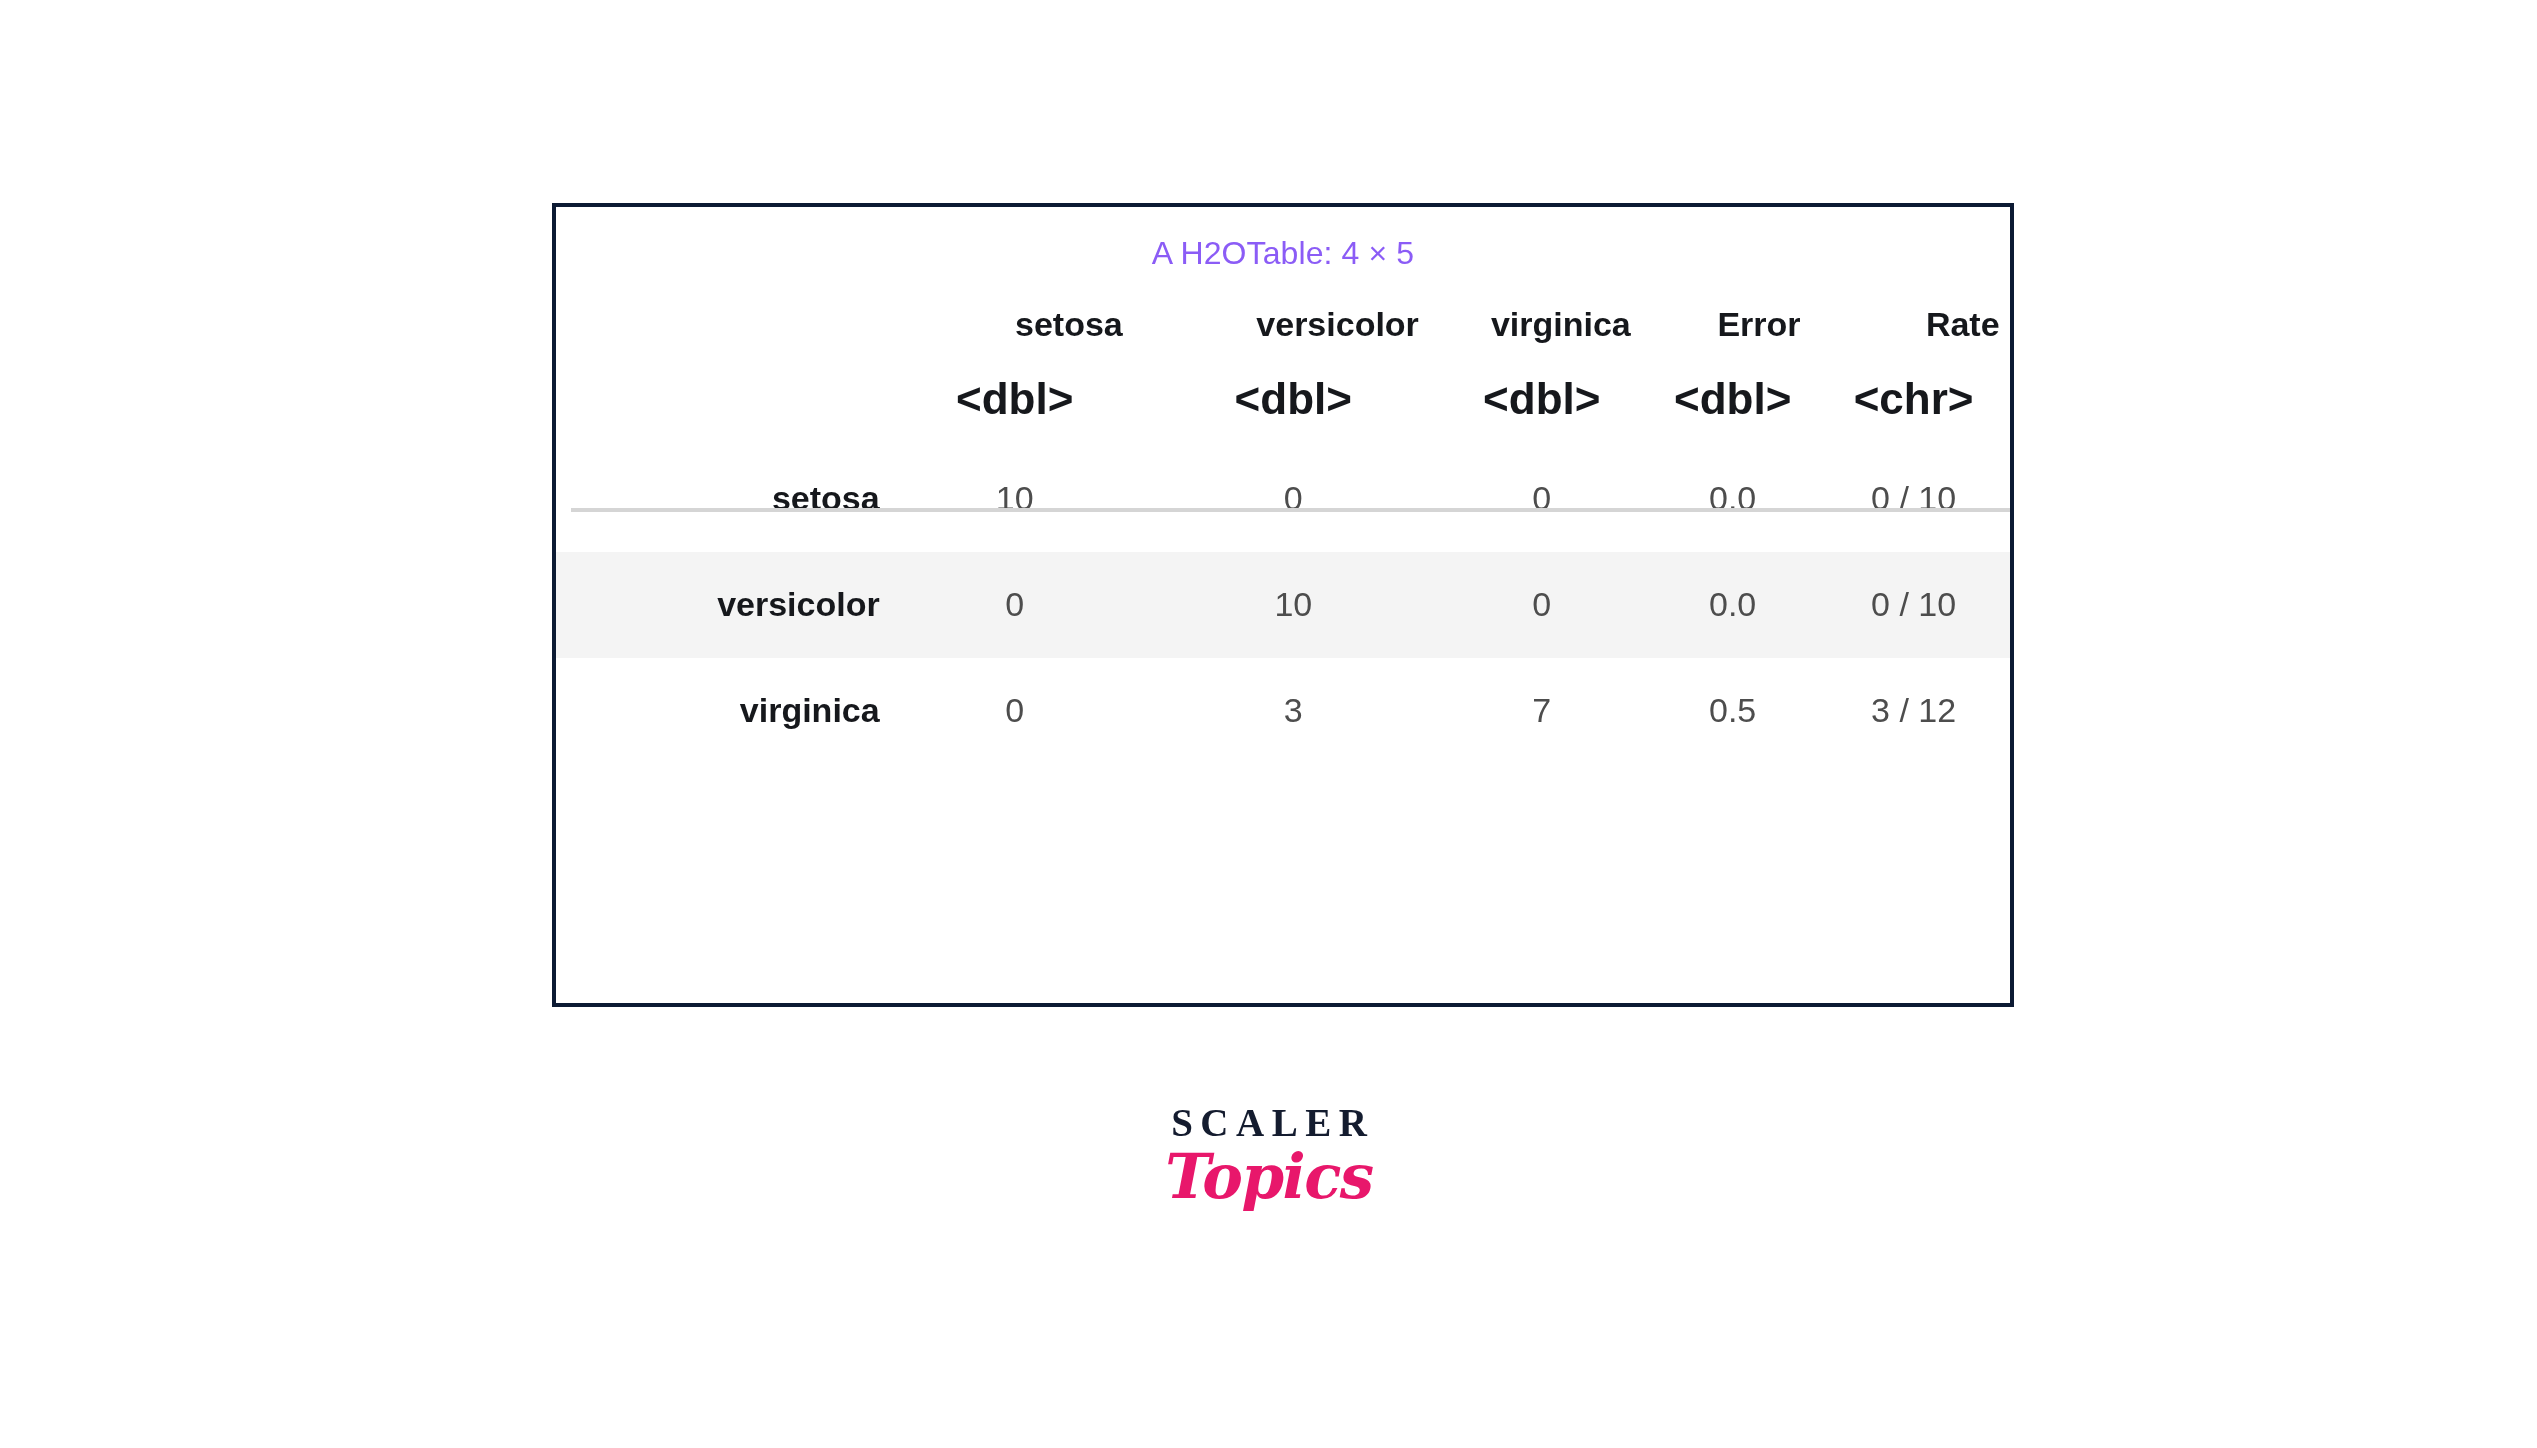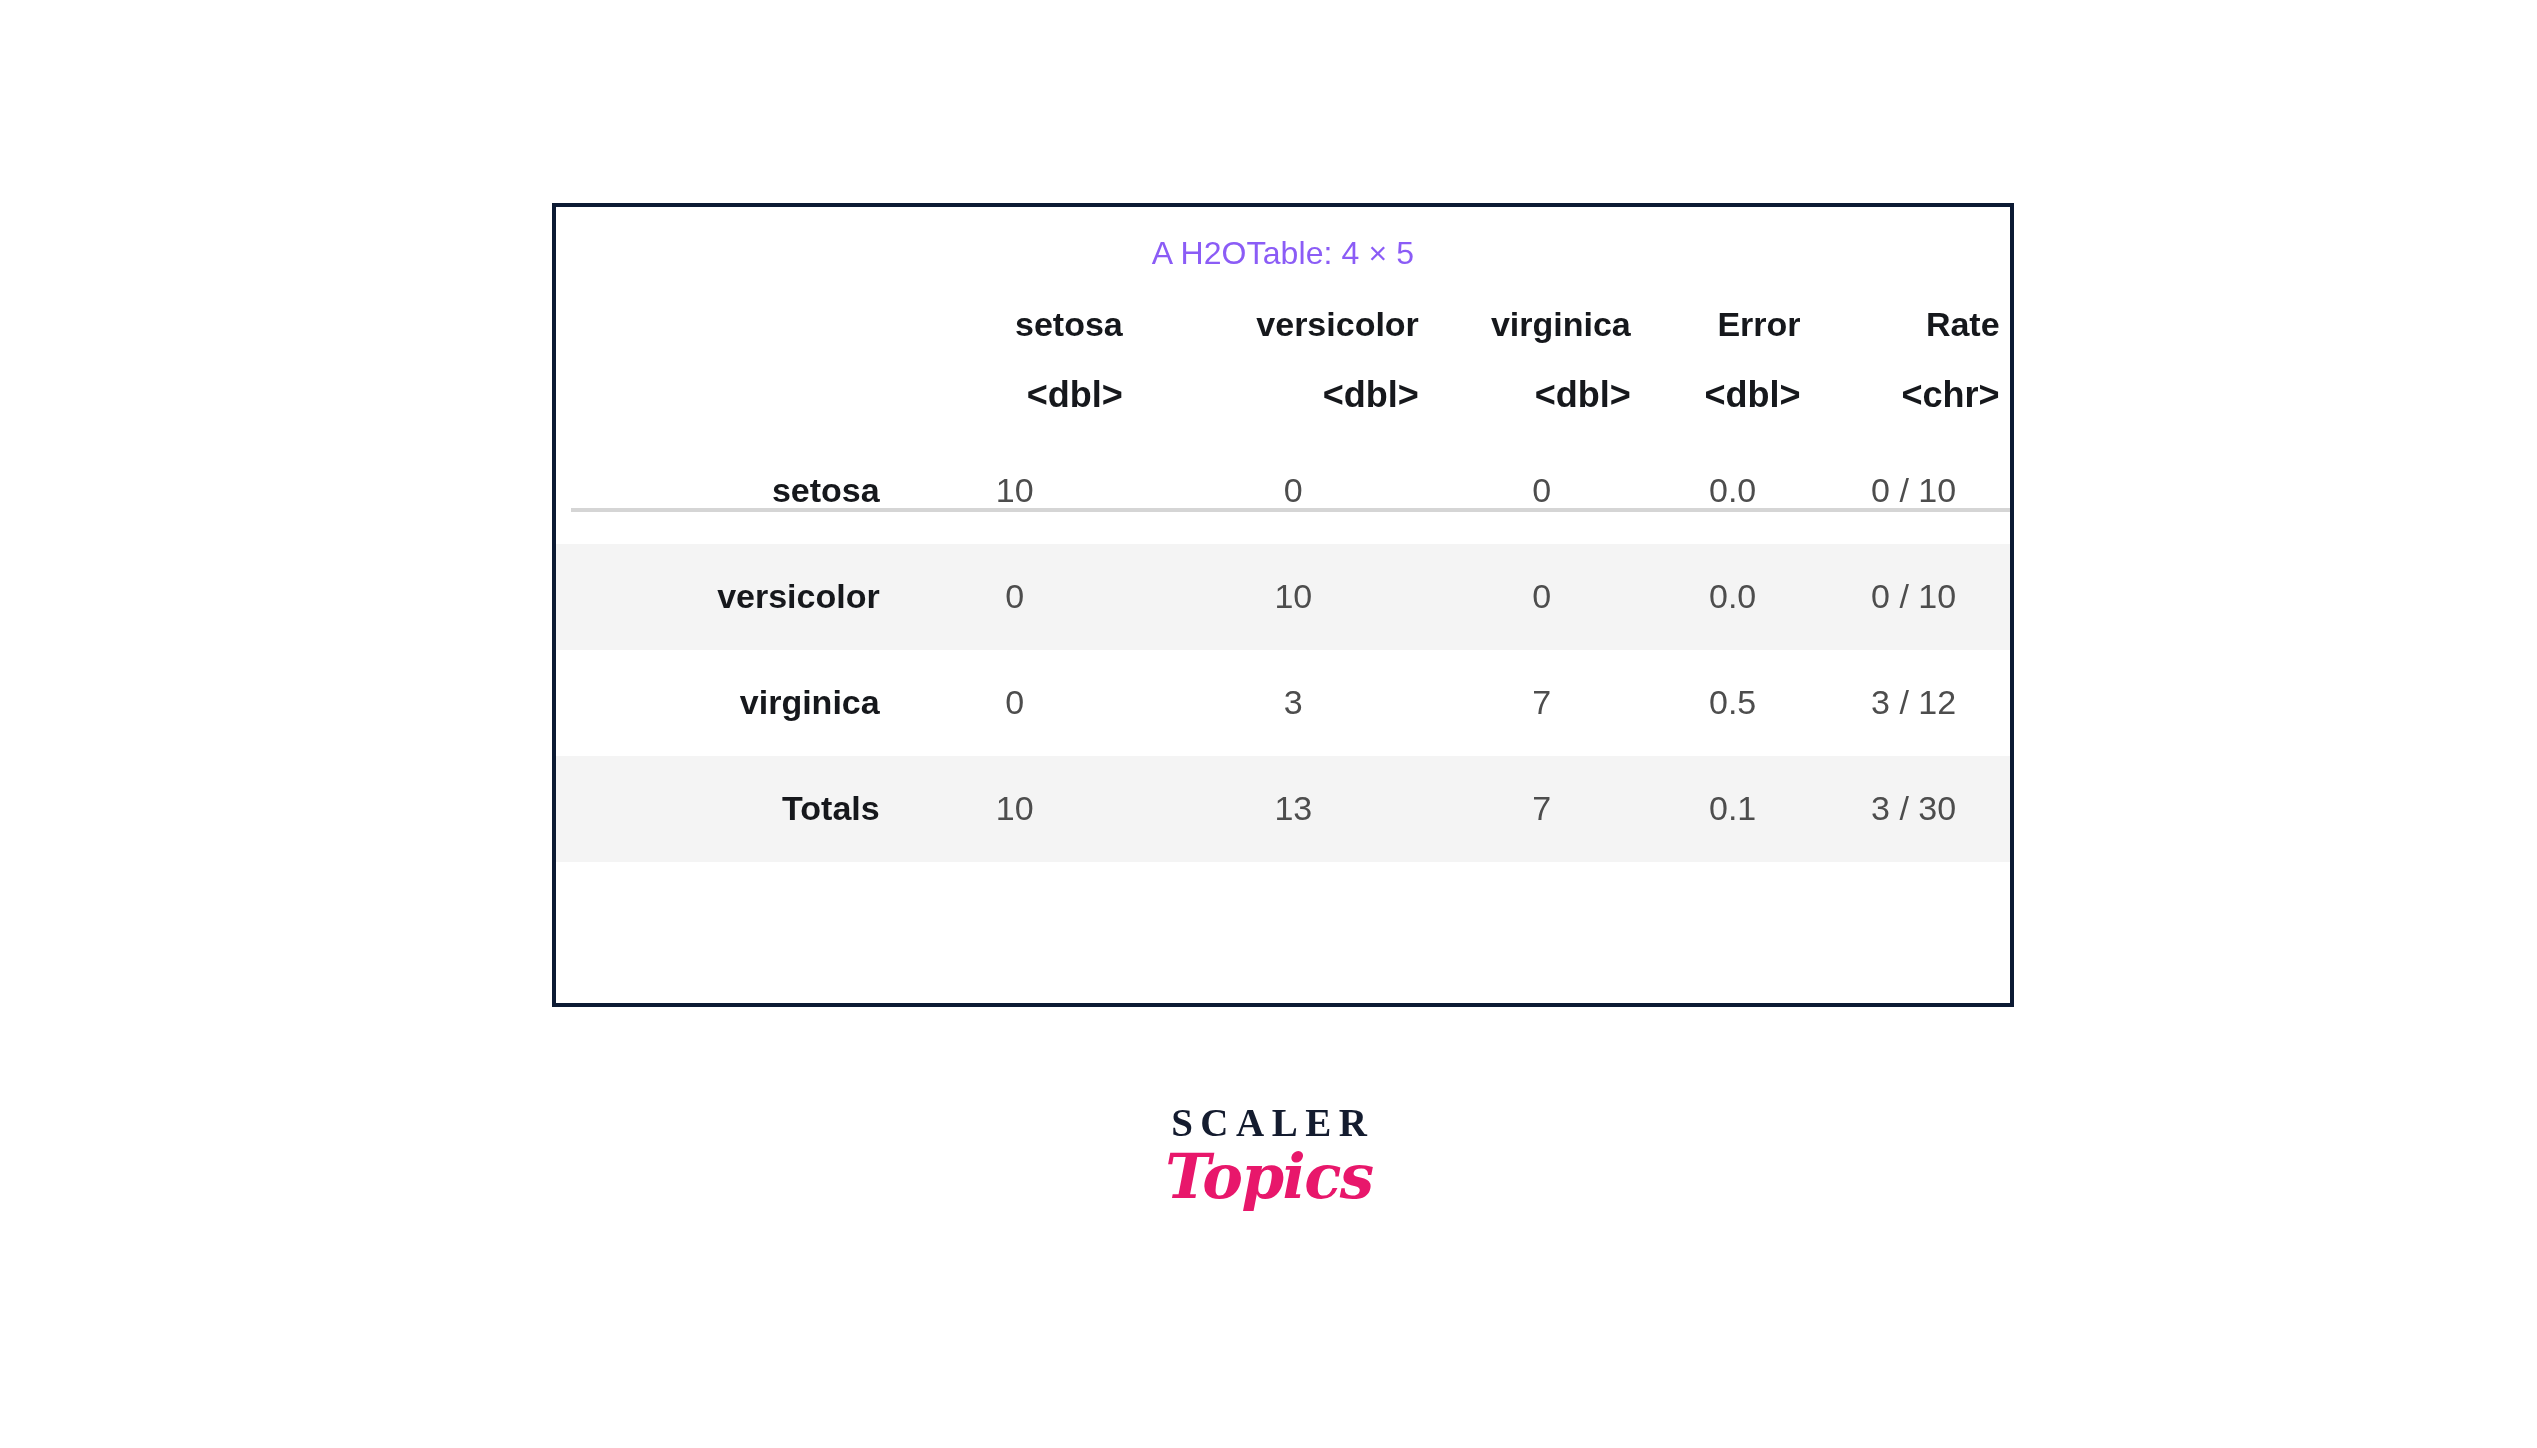--- a/index.html
+++ b/index.html
@@ -56,24 +56,24 @@
     font-size: 34px;
     font-weight: 700;
     color: #16181c;
     text-align: right;
     padding: 13.4px 0 16.4px 0;
     white-space: nowrap;
   }
 
   
   .typ {
-    font-size: 36px;
+    font-size: 44px;
     font-weight: 700;
     color: #16181c;
-    text-align: right;
+    text-align: center;
     padding: 13.4px 0 22.4px 0;
     white-space: nowrap;
   }
 
   
   #head-rule {
     position: absolute;
     left: 15px;
     right: 0;
     top: 301px;
@@ -207,28 +207,20 @@
 
         <tr class="body-row">
           <td class="row-label pad-lbl">virginica</td>
           <td class="cell gap-c0">0</td>
           <td class="cell gap-c1">3</td>
           <td class="cell gap-c2">7</td>
           <td class="cell gap-c3">0.5</td>
           <td class="cell pad-r">3 / 12</td>
         </tr>
 
-        <tr class="body-row stripe">
-          <td class="row-label pad-lbl">Totals</td>
-          <td class="cell gap-c0">10</td>
-          <td class="cell gap-c1">13</td>
-          <td class="cell gap-c2">7</td>
-          <td class="cell gap-c3">0.1</td>
-          <td class="cell pad-r">3 / 30</td>
-        </tr>
 
       </tbody>
     </table>
   </div>
 </div>
 
 <div id="logo">
   <div id="logo-scaler">SCALER</div>
   <div id="logo-topics">Topics</div>
 </div>

